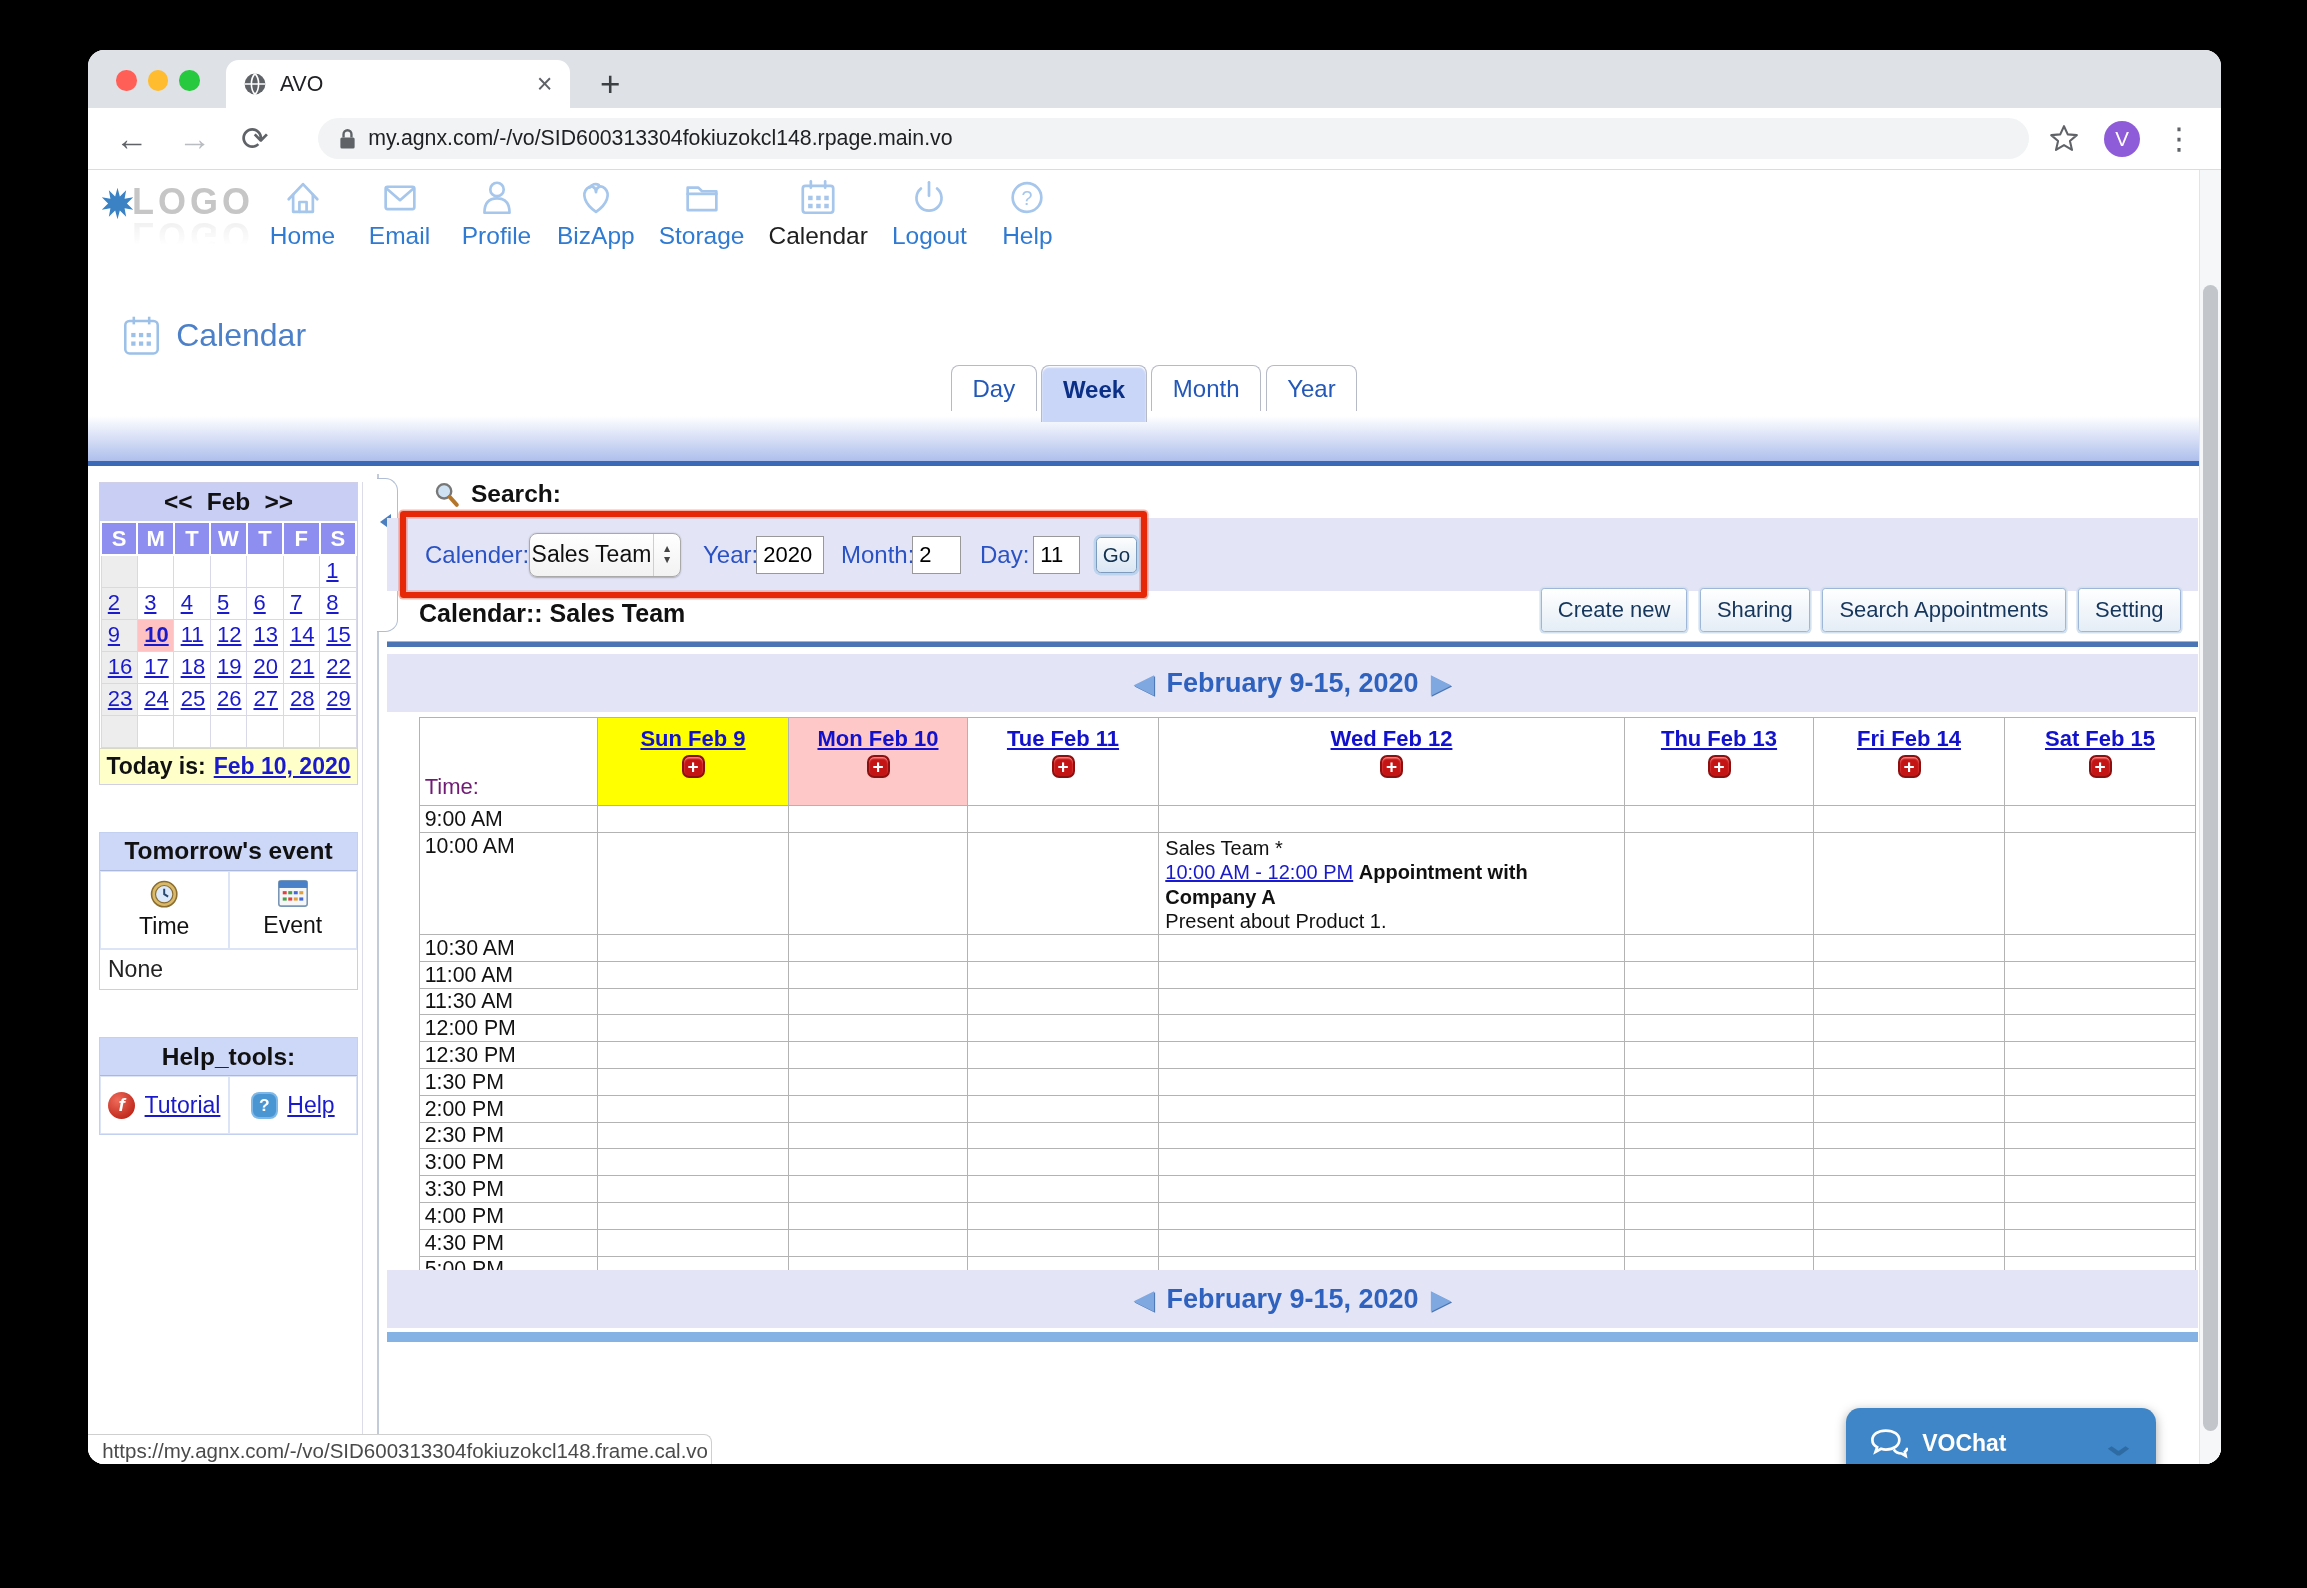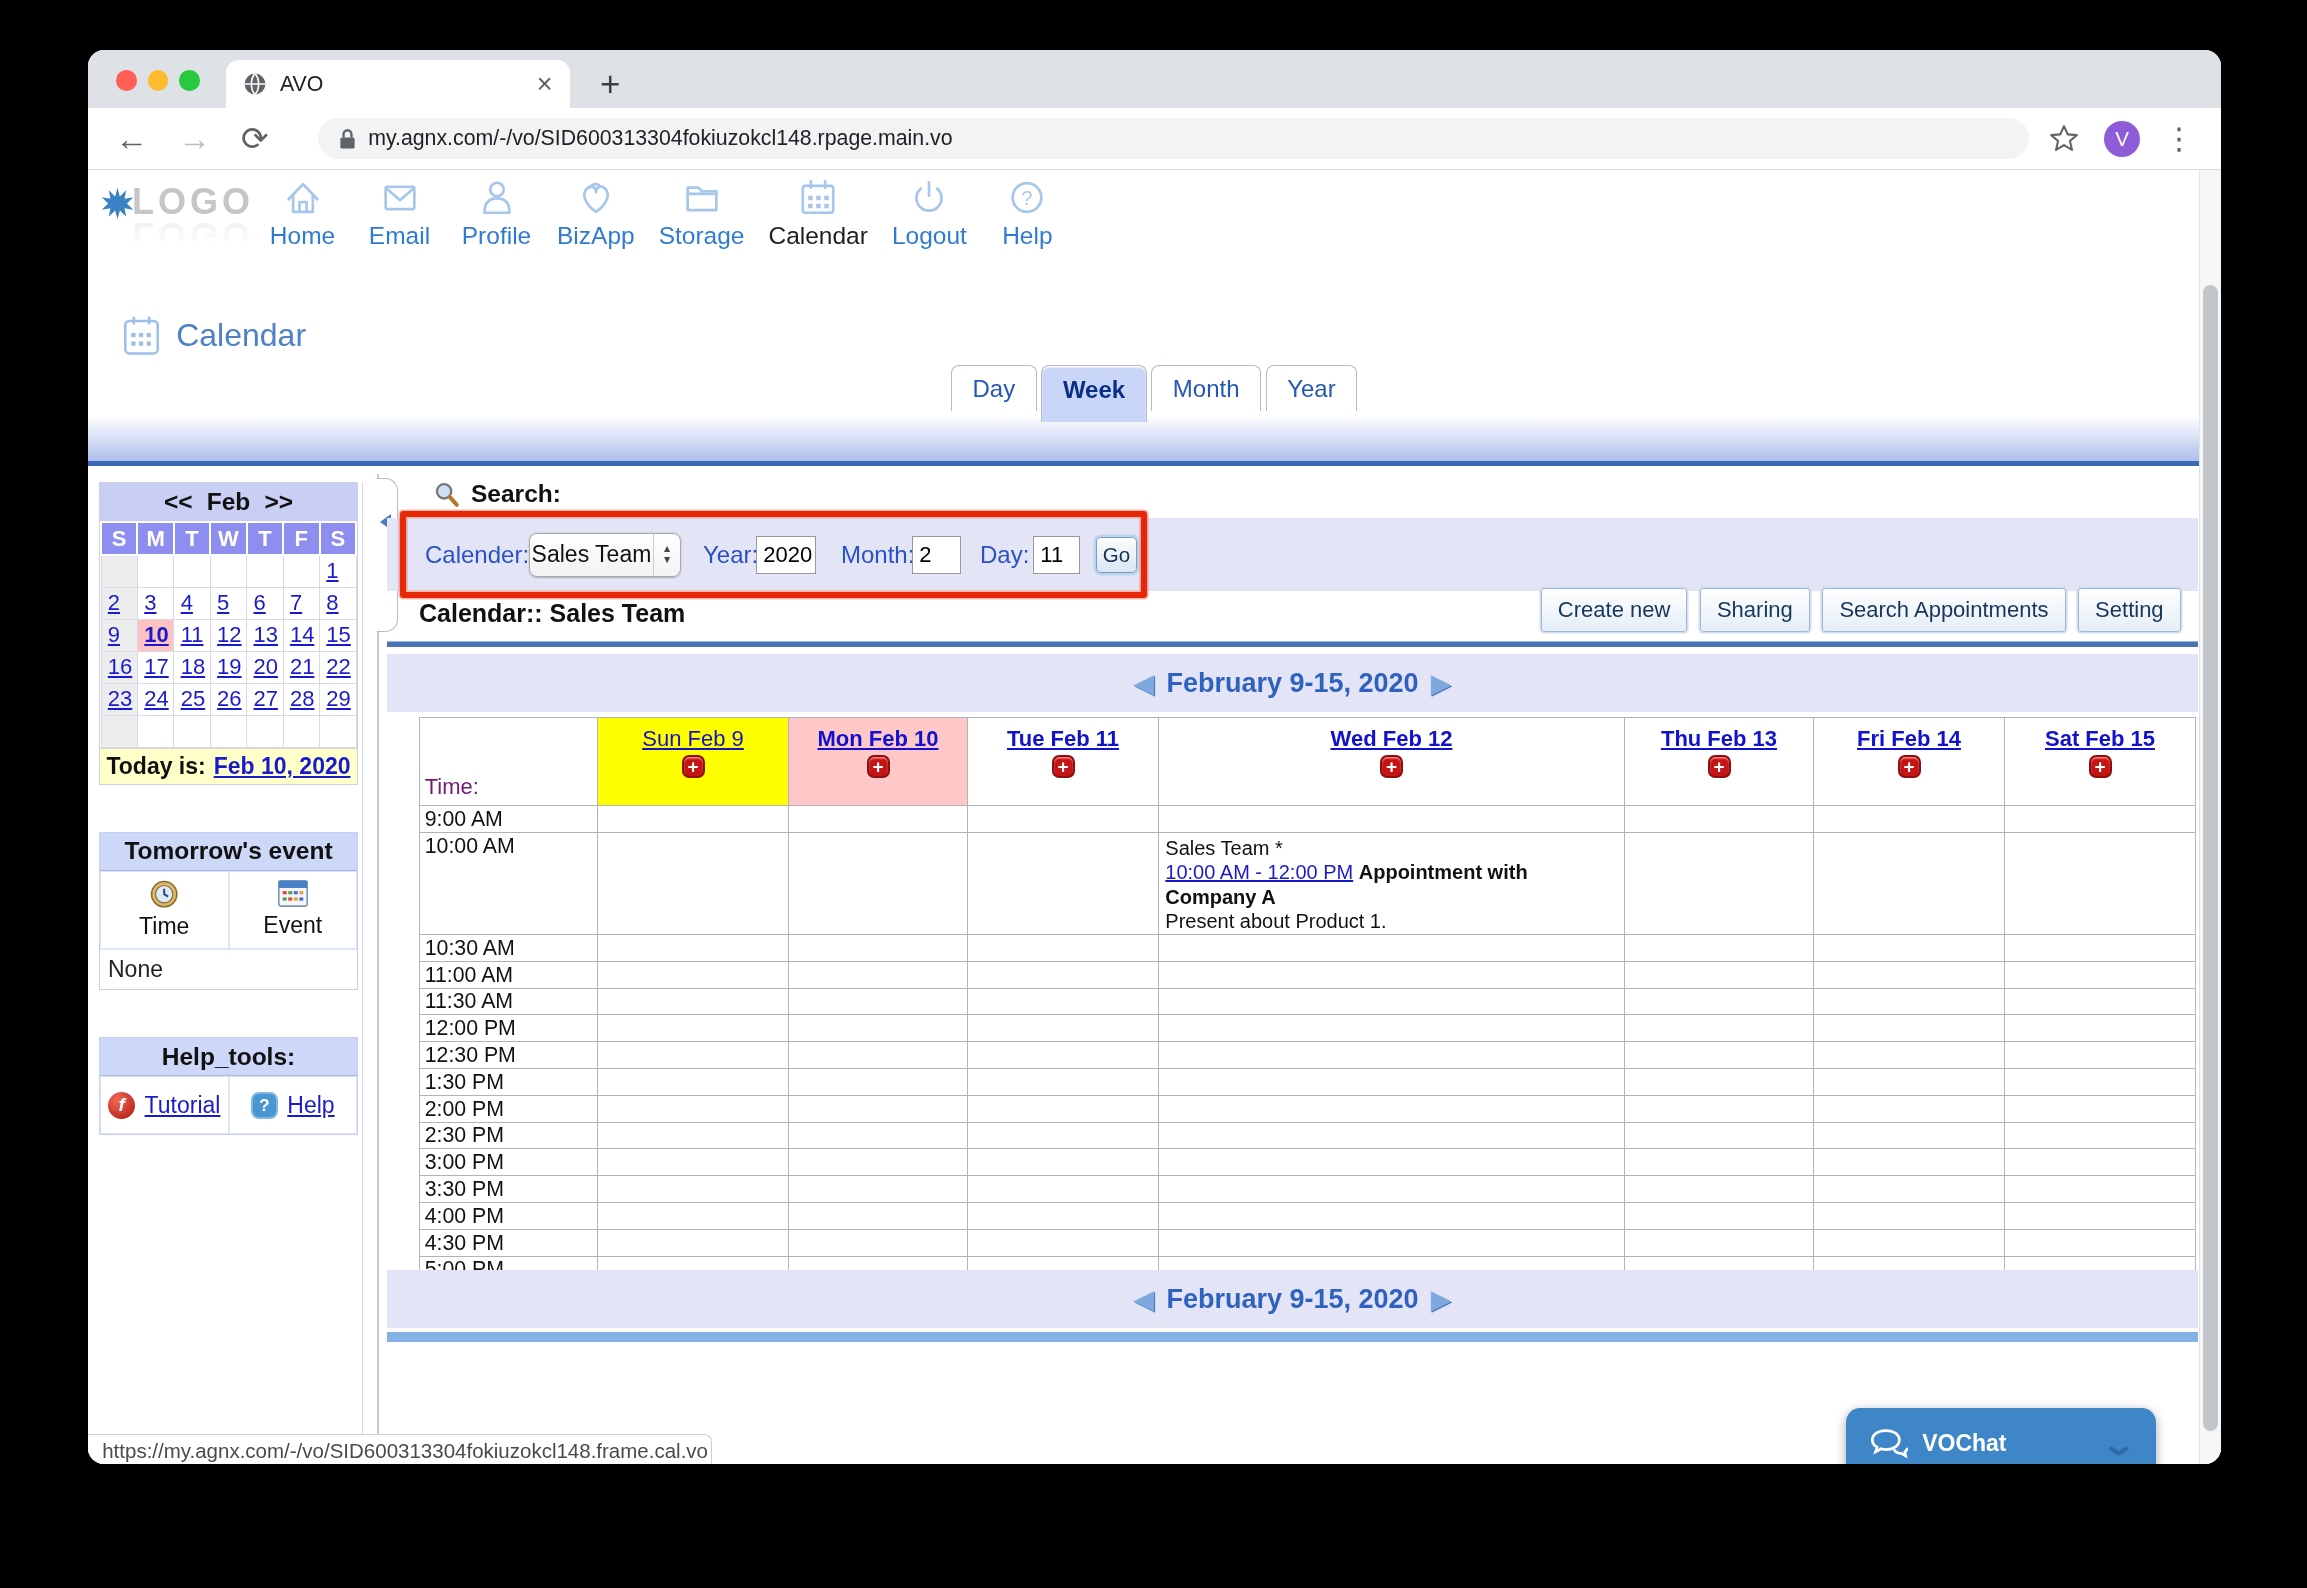--- a/index.html
+++ b/index.html
@@ -410,21 +410,21 @@
 
       <div class="search-bar">
         <div class="red-box"></div>
         <div class="sb-inner">
           <span class="f-label" style="left:38px;">Calender:</span>
           <div class="mac-select">
             <span class="val">Sales Team</span>
             <span class="arrows">▲<br>▼</span>
           </div>
           <span class="f-label" style="left:316px;">Year:</span>
-          <input class="f-input" style="left: 369px; width: 60px;" value="2020">
+          <input class="f-input" style="left: 369px; width: 68px;" value="2020">
           <span class="f-label" style="left:454px;">Month:</span>
           <input class="f-input" style="left: 525px; width: 49px;" value="2">
           <span class="f-label" style="left:593px;">Day:</span>
           <input class="f-input" style="left: 646px; width: 47px;" value="11">
           <button class="go-btn">Go</button>
         </div>
       </div>
 
       <div class="cal-title">Calendar:: Sales Team</div>
       <div class="toolbar">
@@ -450,21 +450,21 @@
               <col style="width:179px">
               <col style="width:191px">
               <col style="width:466px">
               <col style="width:189px">
               <col style="width:191px">
               <col style="width:191px">
           </colgroup>
           <thead>
               <tr>
                 <th class="time-head">Time:</th>
-                <th class="day-head" style="background: rgb(255, 255, 0);"><a class="link" style="font-weight:normal;">Sun Feb 9</a><br><span class="plus-ico">+</span></th>
+                <th class="day-head" style="background: rgb(255, 255, 0);"><a class="link" style="font-weight:bold;">Sun Feb 9</a><br><span class="plus-ico">+</span></th>
                 <th class="day-head" style="background: rgb(255, 200, 200);"><a class="link" style="font-weight:bold;">Mon Feb 10</a><br><span class="plus-ico">+</span></th>
                 <th class="day-head" style="background: rgb(255, 255, 255);"><a class="link" style="">Tue Feb 11</a><br><span class="plus-ico">+</span></th>
                 <th class="day-head" style="background: rgb(255, 255, 255);"><a class="link" style="">Wed Feb 12</a><br><span class="plus-ico">+</span></th>
                 <th class="day-head" style="background: rgb(255, 255, 255);"><a class="link" style="">Thu Feb 13</a><br><span class="plus-ico">+</span></th>
                 <th class="day-head" style="background: rgb(255, 255, 255);"><a class="link" style="">Fri Feb 14</a><br><span class="plus-ico">+</span></th>
                 <th class="day-head" style="background: rgb(255, 255, 255);"><a class="link" style="">Sat Feb 15</a><br><span class="plus-ico">+</span></th>
               </tr>
             </thead>
           <tbody>
               <tr class="slot">

